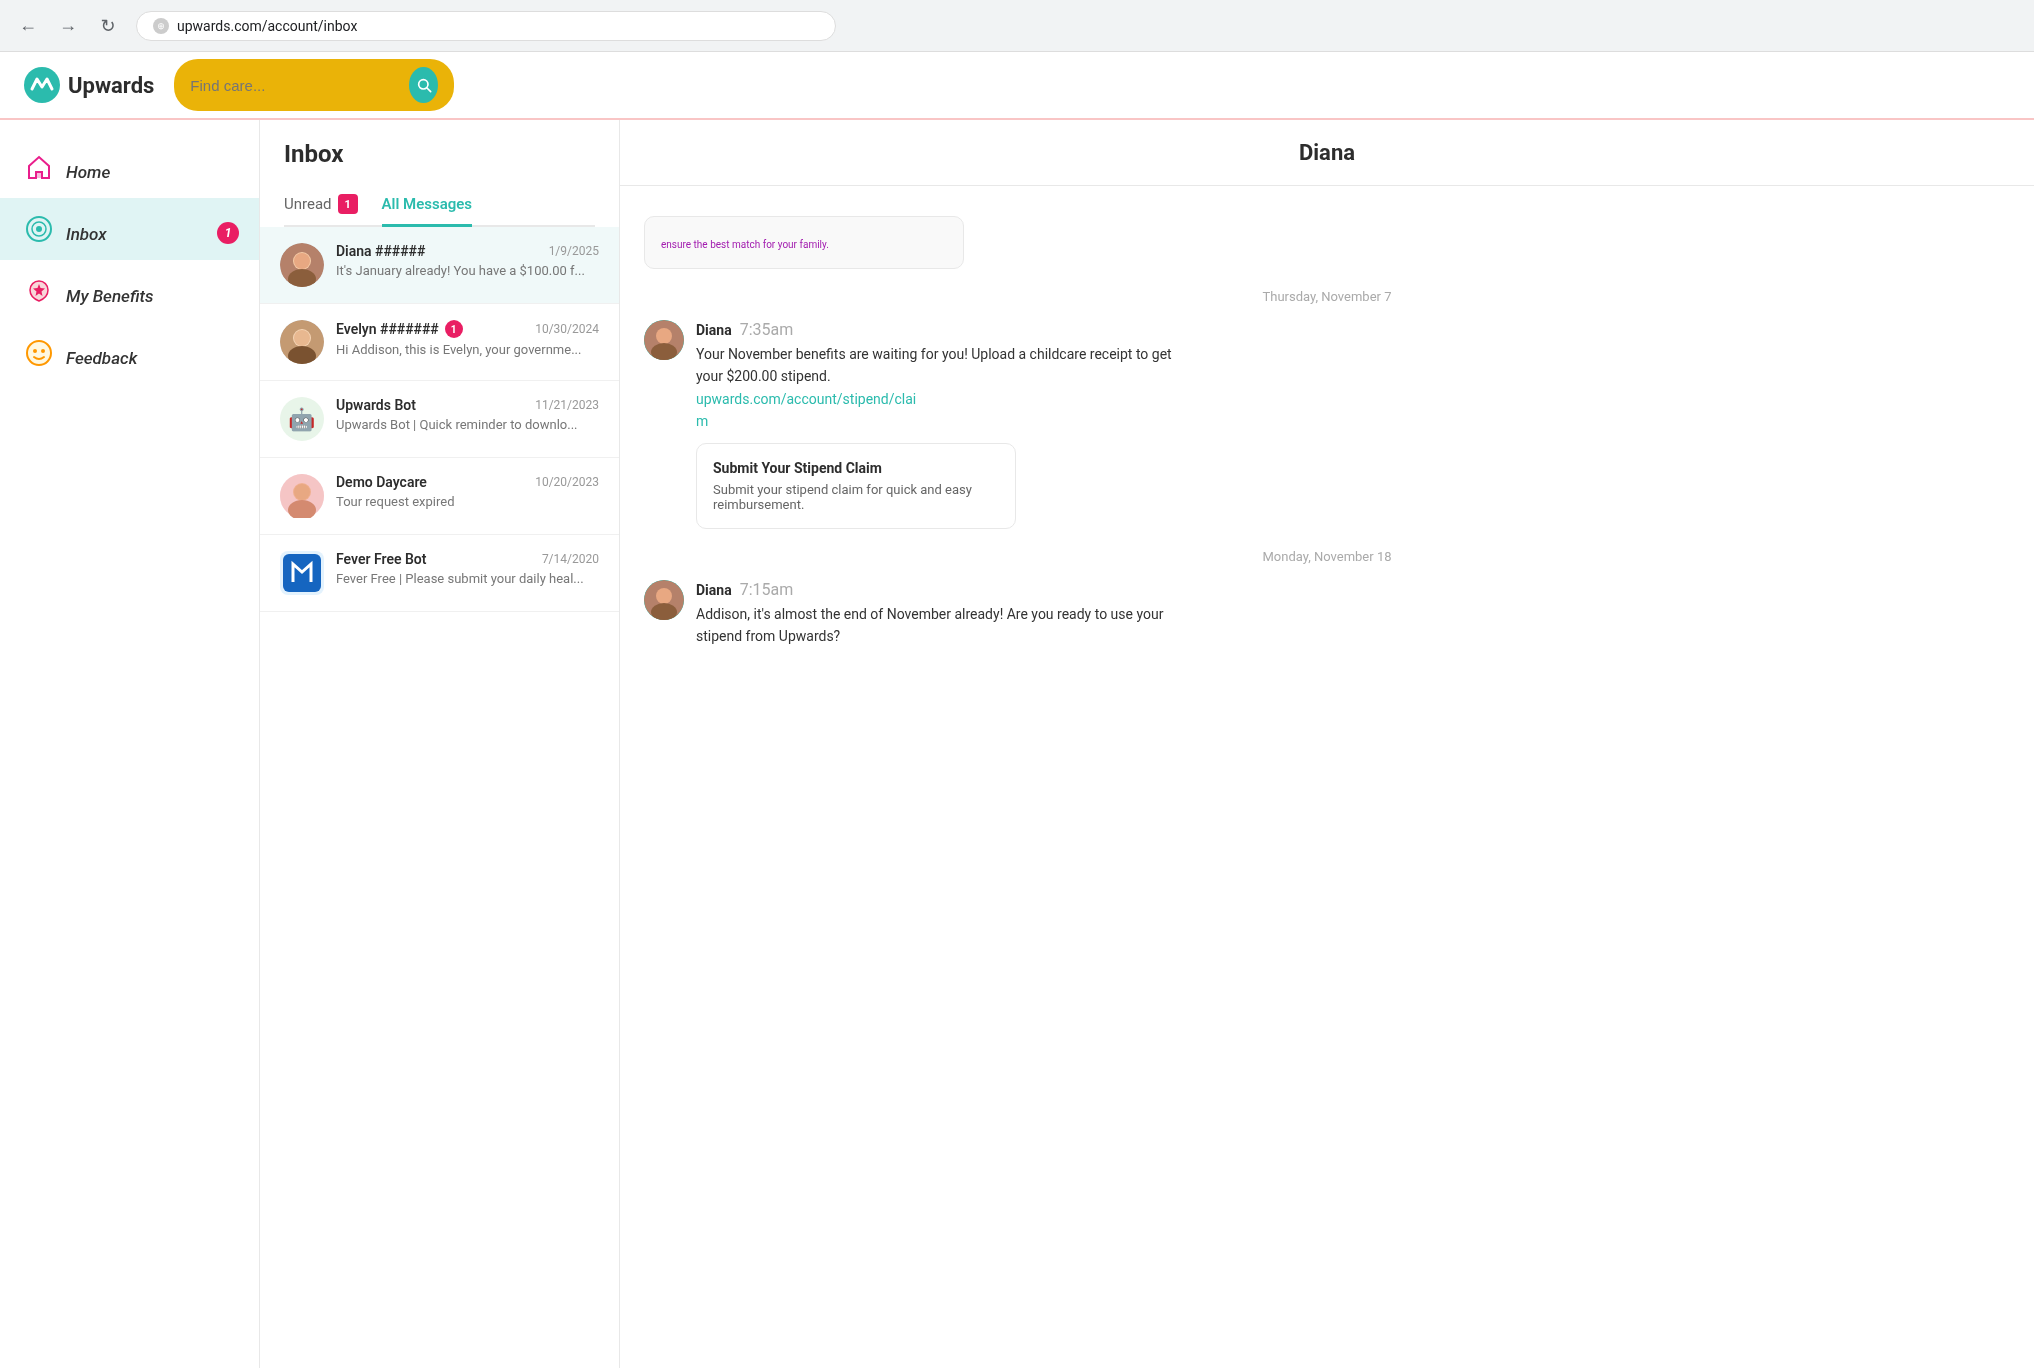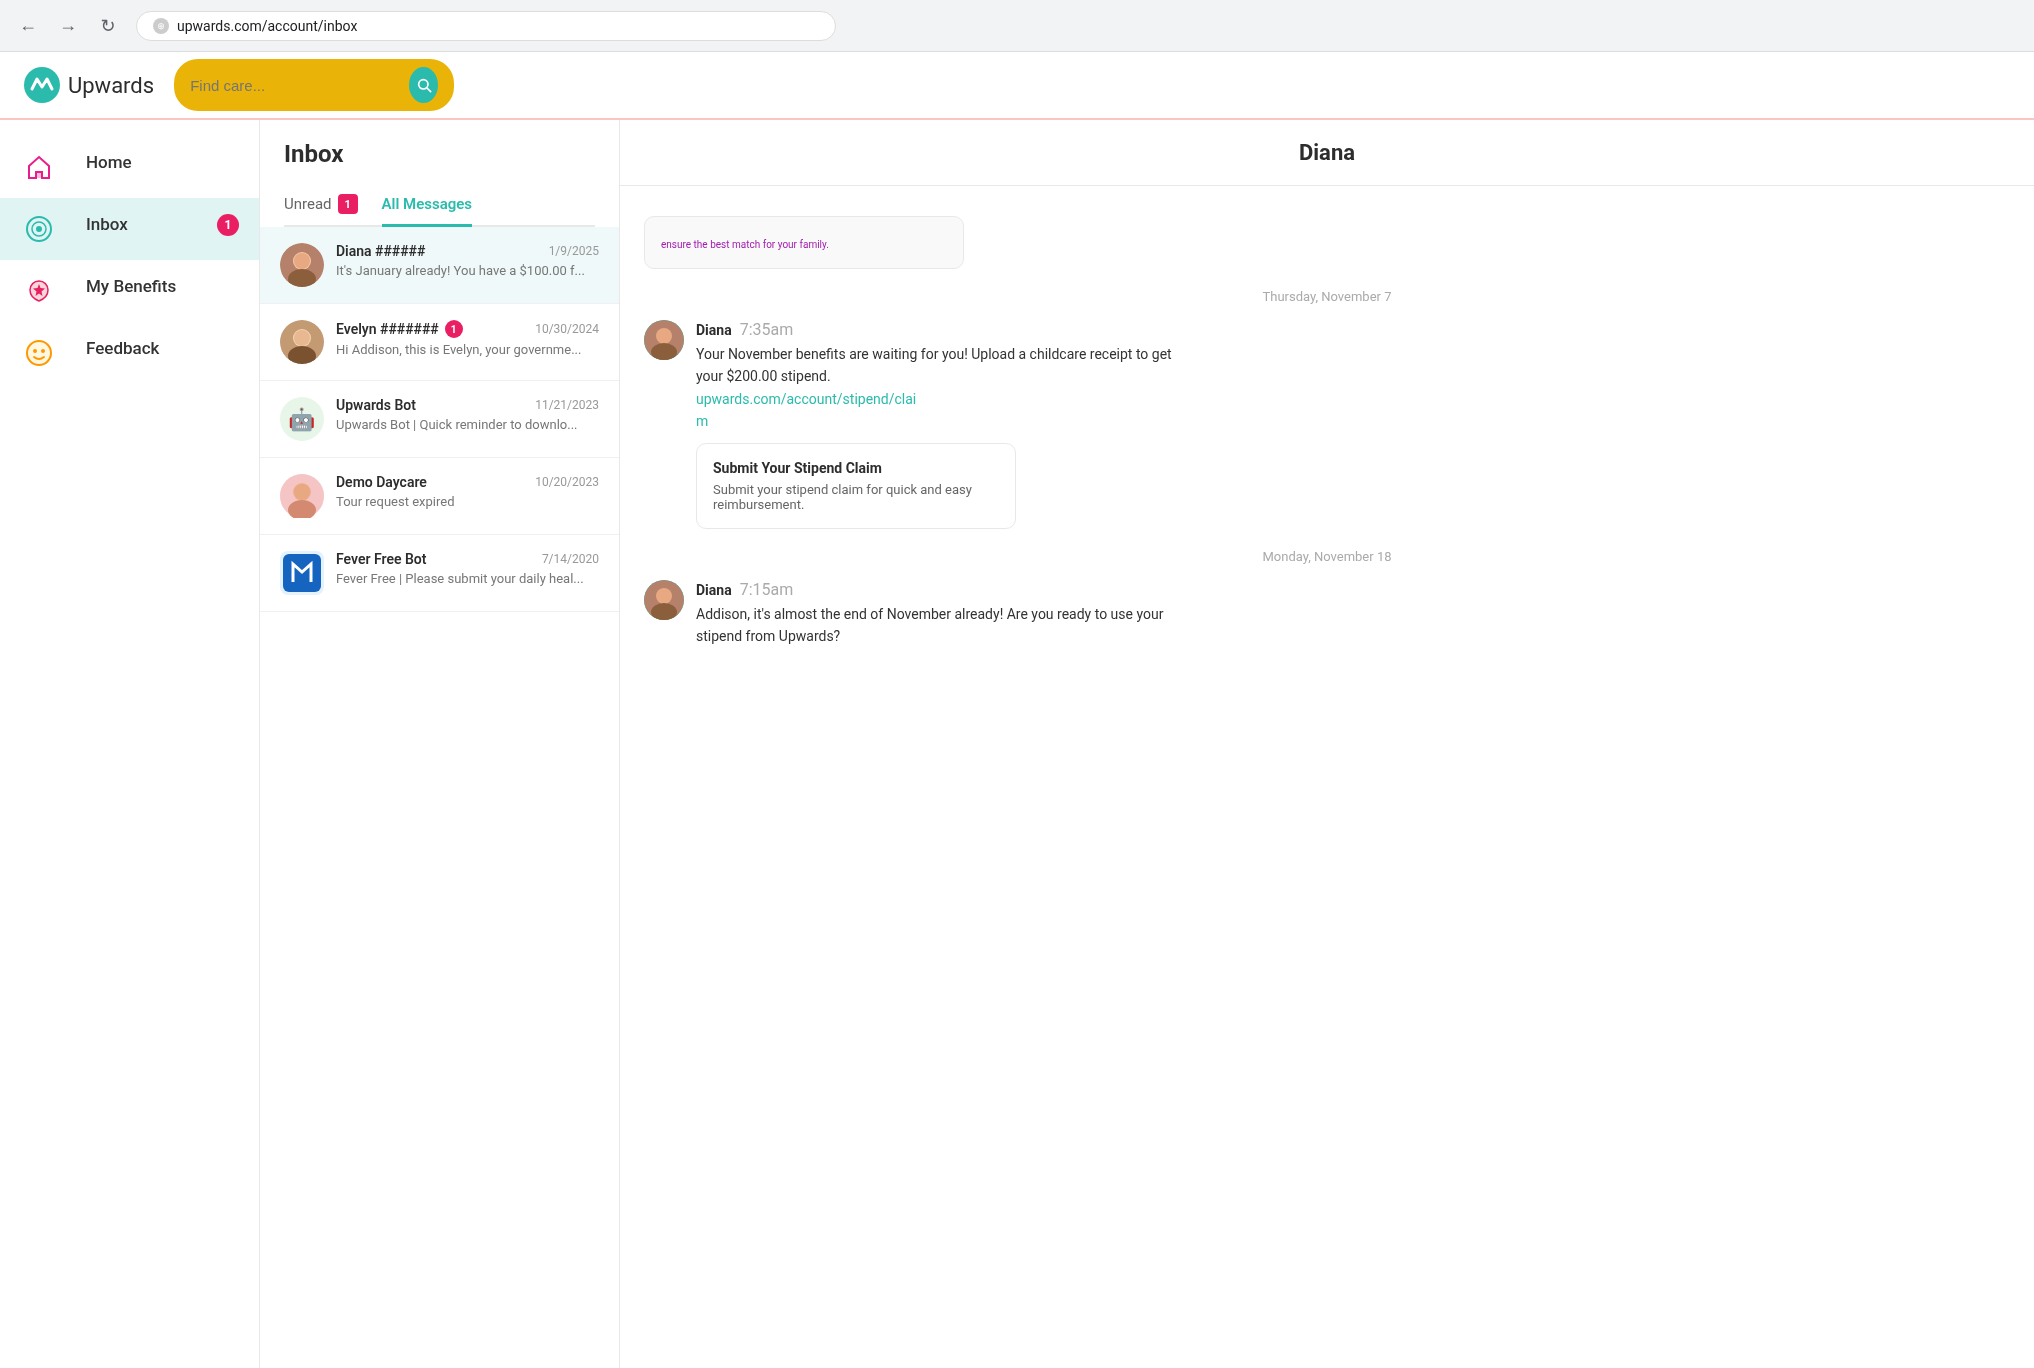--- a/index.html
+++ b/index.html
@@ -73,21 +73,21 @@
       display: flex;
       align-items: center;
       gap: 8px;
     }
     .logo-icon {
       width: 36px;
       height: 36px;
     }
     .logo-text {
       font-size: 22px;
-      font-weight: 400;
+      font-weight: 700;
       color: #2d2d2d;
     }
     .search-area {
       display: flex;
       align-items: center;
       background: #eab308;
       border-radius: 24px;
       padding: 8px 16px;
       gap: 20px;
       width: 280px;
@@ -124,27 +124,28 @@
     
     .sidebar {
       width: 260px;
       background: white;
       border-right: 1px solid #e8e8e8;
       padding: 16px 0;
       flex-shrink: 0;
     }
     .sidebar-item {
       display: flex;
-      align-items: flex-start;
-      gap: 32px;
+      align-items: flex-end;
+      gap: 12px;
       padding: 16px 24px;
       cursor: pointer;
       font-size: 17px;
       color: #333;
       position: relative;
+      font-style: italic;
     }
     .sidebar-item.active {
       background: #e0f4f4;
       color: #333;
     }
     .sidebar-icon {
       width: 30px;
       height: 30px;
       flex-shrink: 0;
     }

